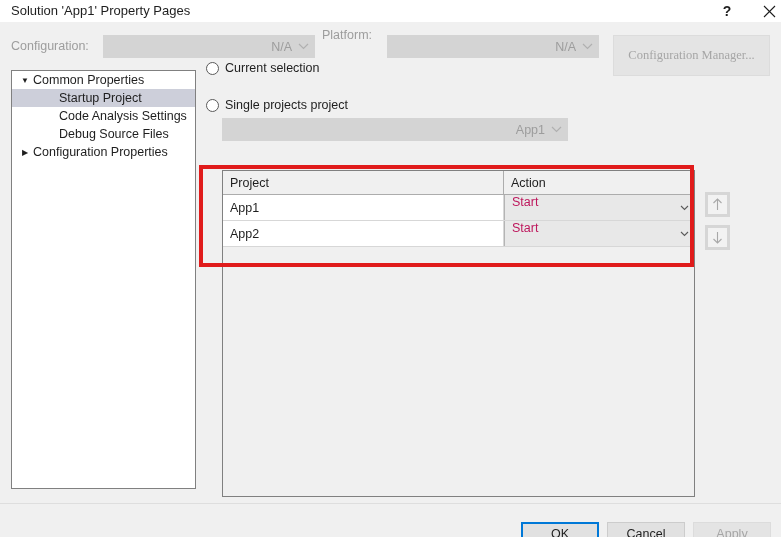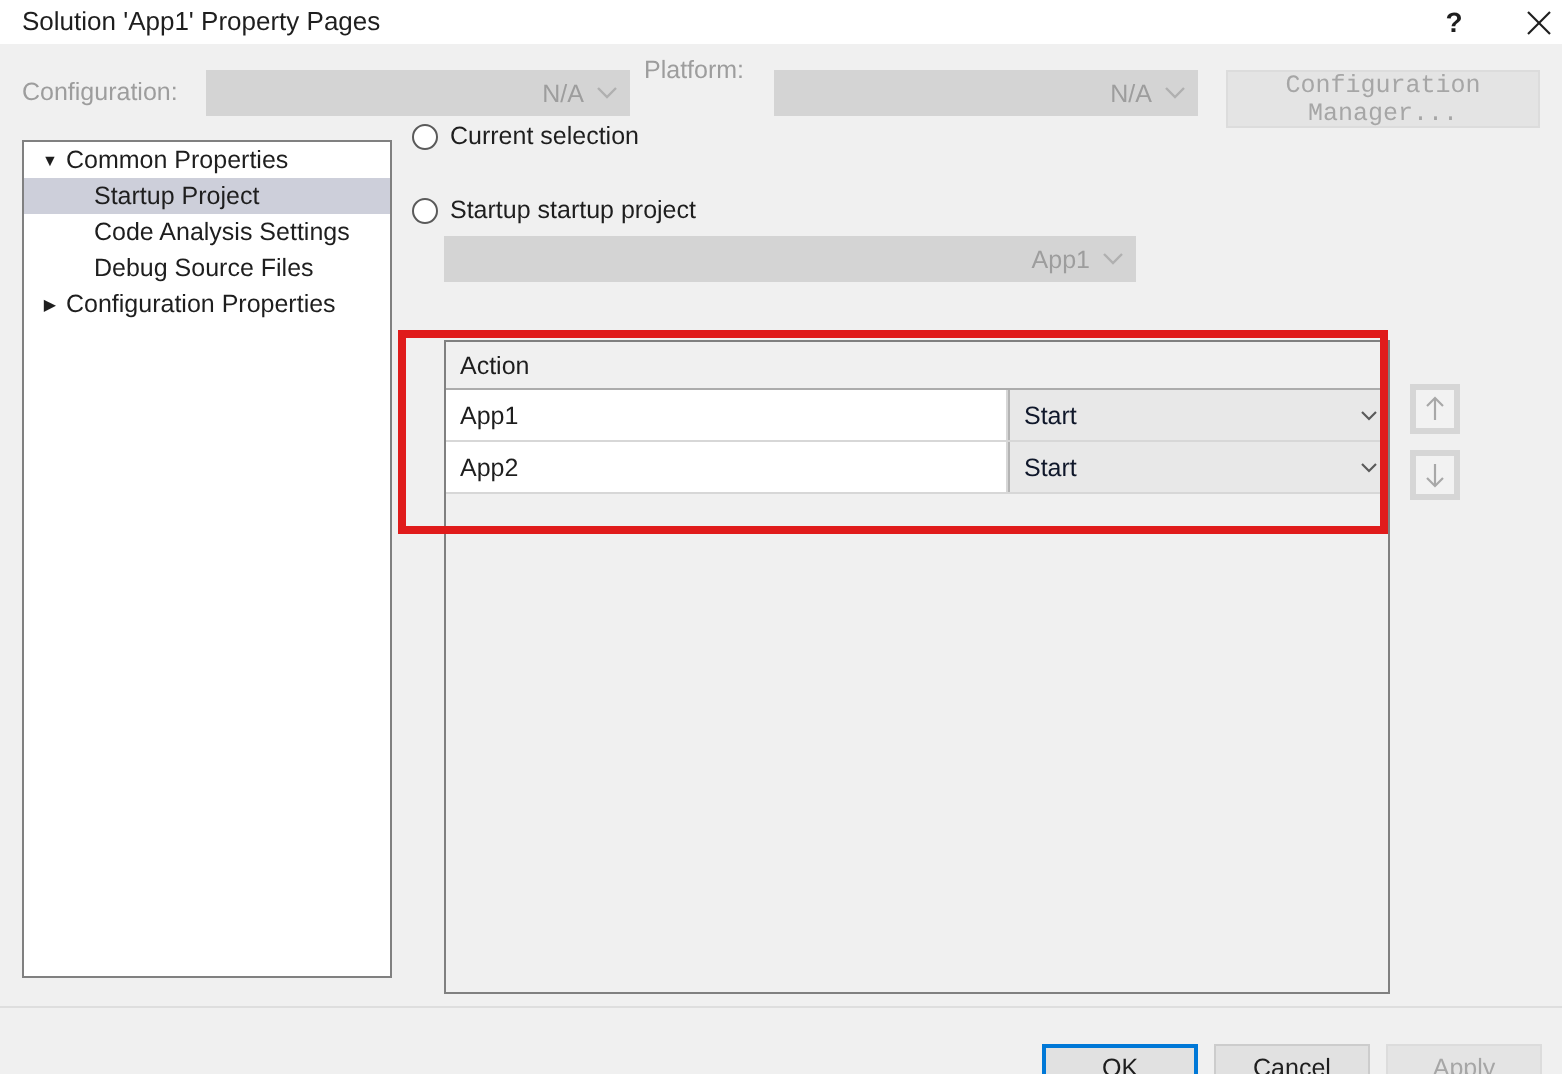--- a/index.html
+++ b/index.html
@@ -92,24 +92,24 @@
     display: flex;
     align-items: center;
     justify-content: center;
   }
   #combo-configuration { left: 103px; top: 13px; width: 212px; }
   #combo-platform { left: 387px; top: 13px; width: 212px; }
 
   .btn {
     position: absolute;
     box-sizing: border-box;
-    height: 29px;
+    height: 41px;
     background: #e1e1e1;
     border: 1px solid #cccccc;
-    font-family: Liberation Mono, monospace;
+    font-family: Liberation Serif, serif;
     font-size: 12.5px;
     color: #1e1e1e;
     display: flex;
     align-items: center;
     justify-content: center;
     padding: 0;
   }
   .btn.disabled {
     background: #e4e4e4;
     border-color: #dcdcdc;
@@ -140,21 +140,21 @@
   .tree-item .tw {
     width: 14px;
     display: flex;
     align-items: center;
     justify-content: center;
     font-size: 8px;
     color: #1e1e1e;
   }
   .tree-item .tlabel { padding-left: 1px; }
   .lvl0 { padding-left: 6px; }
-  .lvl1 { padding-left: 34px; }
+  .lvl1 { padding-left: 46px; }
 
   
   .radio-row {
     position: absolute;
     display: flex;
     align-items: center;
     white-space: nowrap;
     font-size: 12.5px;
     color: #1e1e1e;
   }
@@ -223,23 +223,22 @@
     padding-left: 7px;
     font-size: 12.5px;
     color: #1e1e1e;
   }
   .grid-row .cell-action {
     flex: 1;
     box-sizing: border-box;
     background: #e8e8e8;
     border-left: 1px solid #b4b4b4;
     display: flex;
-    align-items: center;
-    font-size: 12.5px;
-    color: #0f172a;
+    font-size: 12.5px;
+    color: #be185d;
   }
   .grid-row .cell-action .av { flex: 1; padding-left: 7px; }
   .grid-row .cell-action .chev {
     width: 20px;
     display: flex;
     align-items: center;
     justify-content: center;
   }
 
   .arrow-btn {
@@ -368,35 +367,36 @@
     </div>
   </div>
 
   <div class="radio-row" id="radio-current-selection">
     <span class="radio"></span>
     <span>Current selection</span>
   </div>
 
   <div class="radio-row" id="radio-single-startup">
     <span class="radio"></span>
-    <span>Startup startup project</span>
+    <span>Single projects project</span>
   </div>
 
   <div class="combo disabled" id="combo-single-project">
     <span class="combo-value">App1</span>
     <span class="chev">
       <svg width="11" height="7" viewBox="0 0 11 7">
           <polyline points="1,1 5.5,5.5 10,1" fill="none" stroke="#b0b0b0" stroke-width="1.2"></polyline>
         </svg>
     </span>
   </div>
 
 
   <div class="list-panel">
     <div class="grid-head">
+      <div class="cell col-project">Project</div>
       <div class="cell col-action">Action</div>
     </div>
     <div class="grid-row">
       <div class="cell-project">App1</div>
       <div class="cell-action">
         <span class="av">Start</span>
         <span class="chev">
           <svg width="9" height="6" viewBox="0 0 9 6">
               <polyline points="1,1 4.5,4.5 8,1" fill="none" stroke="#5a5a5a" stroke-width="1.1"></polyline>
             </svg>

